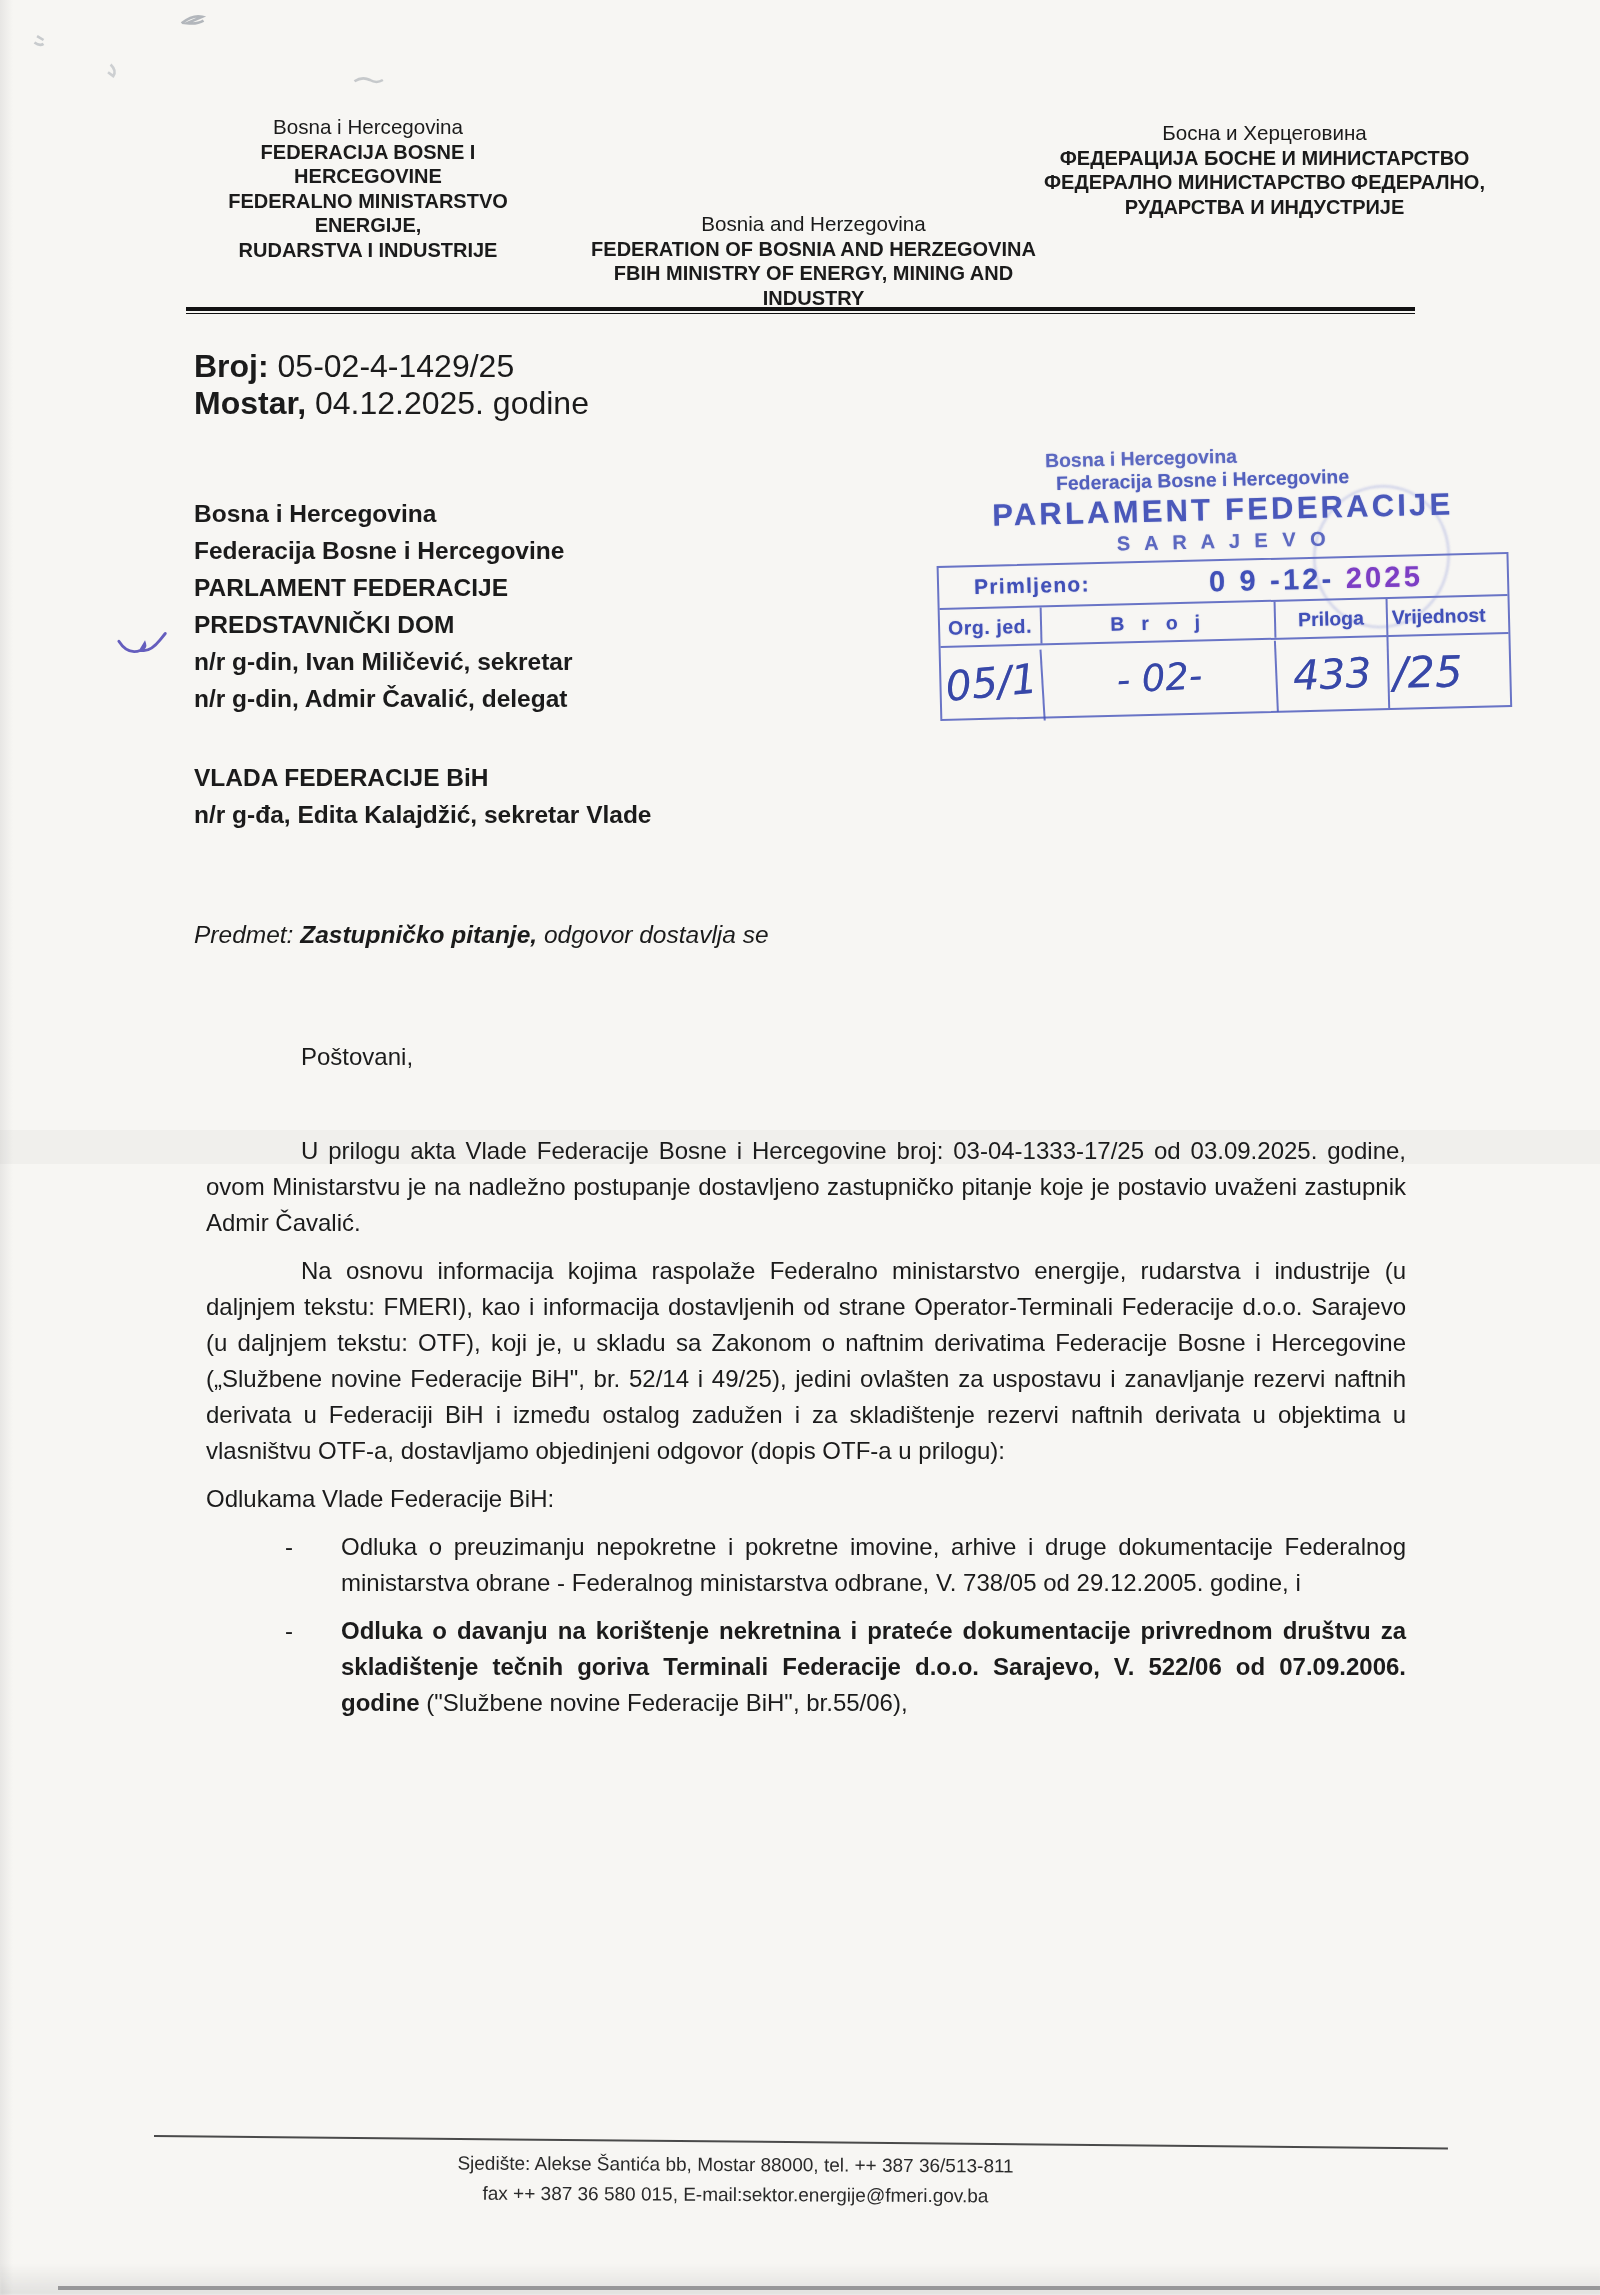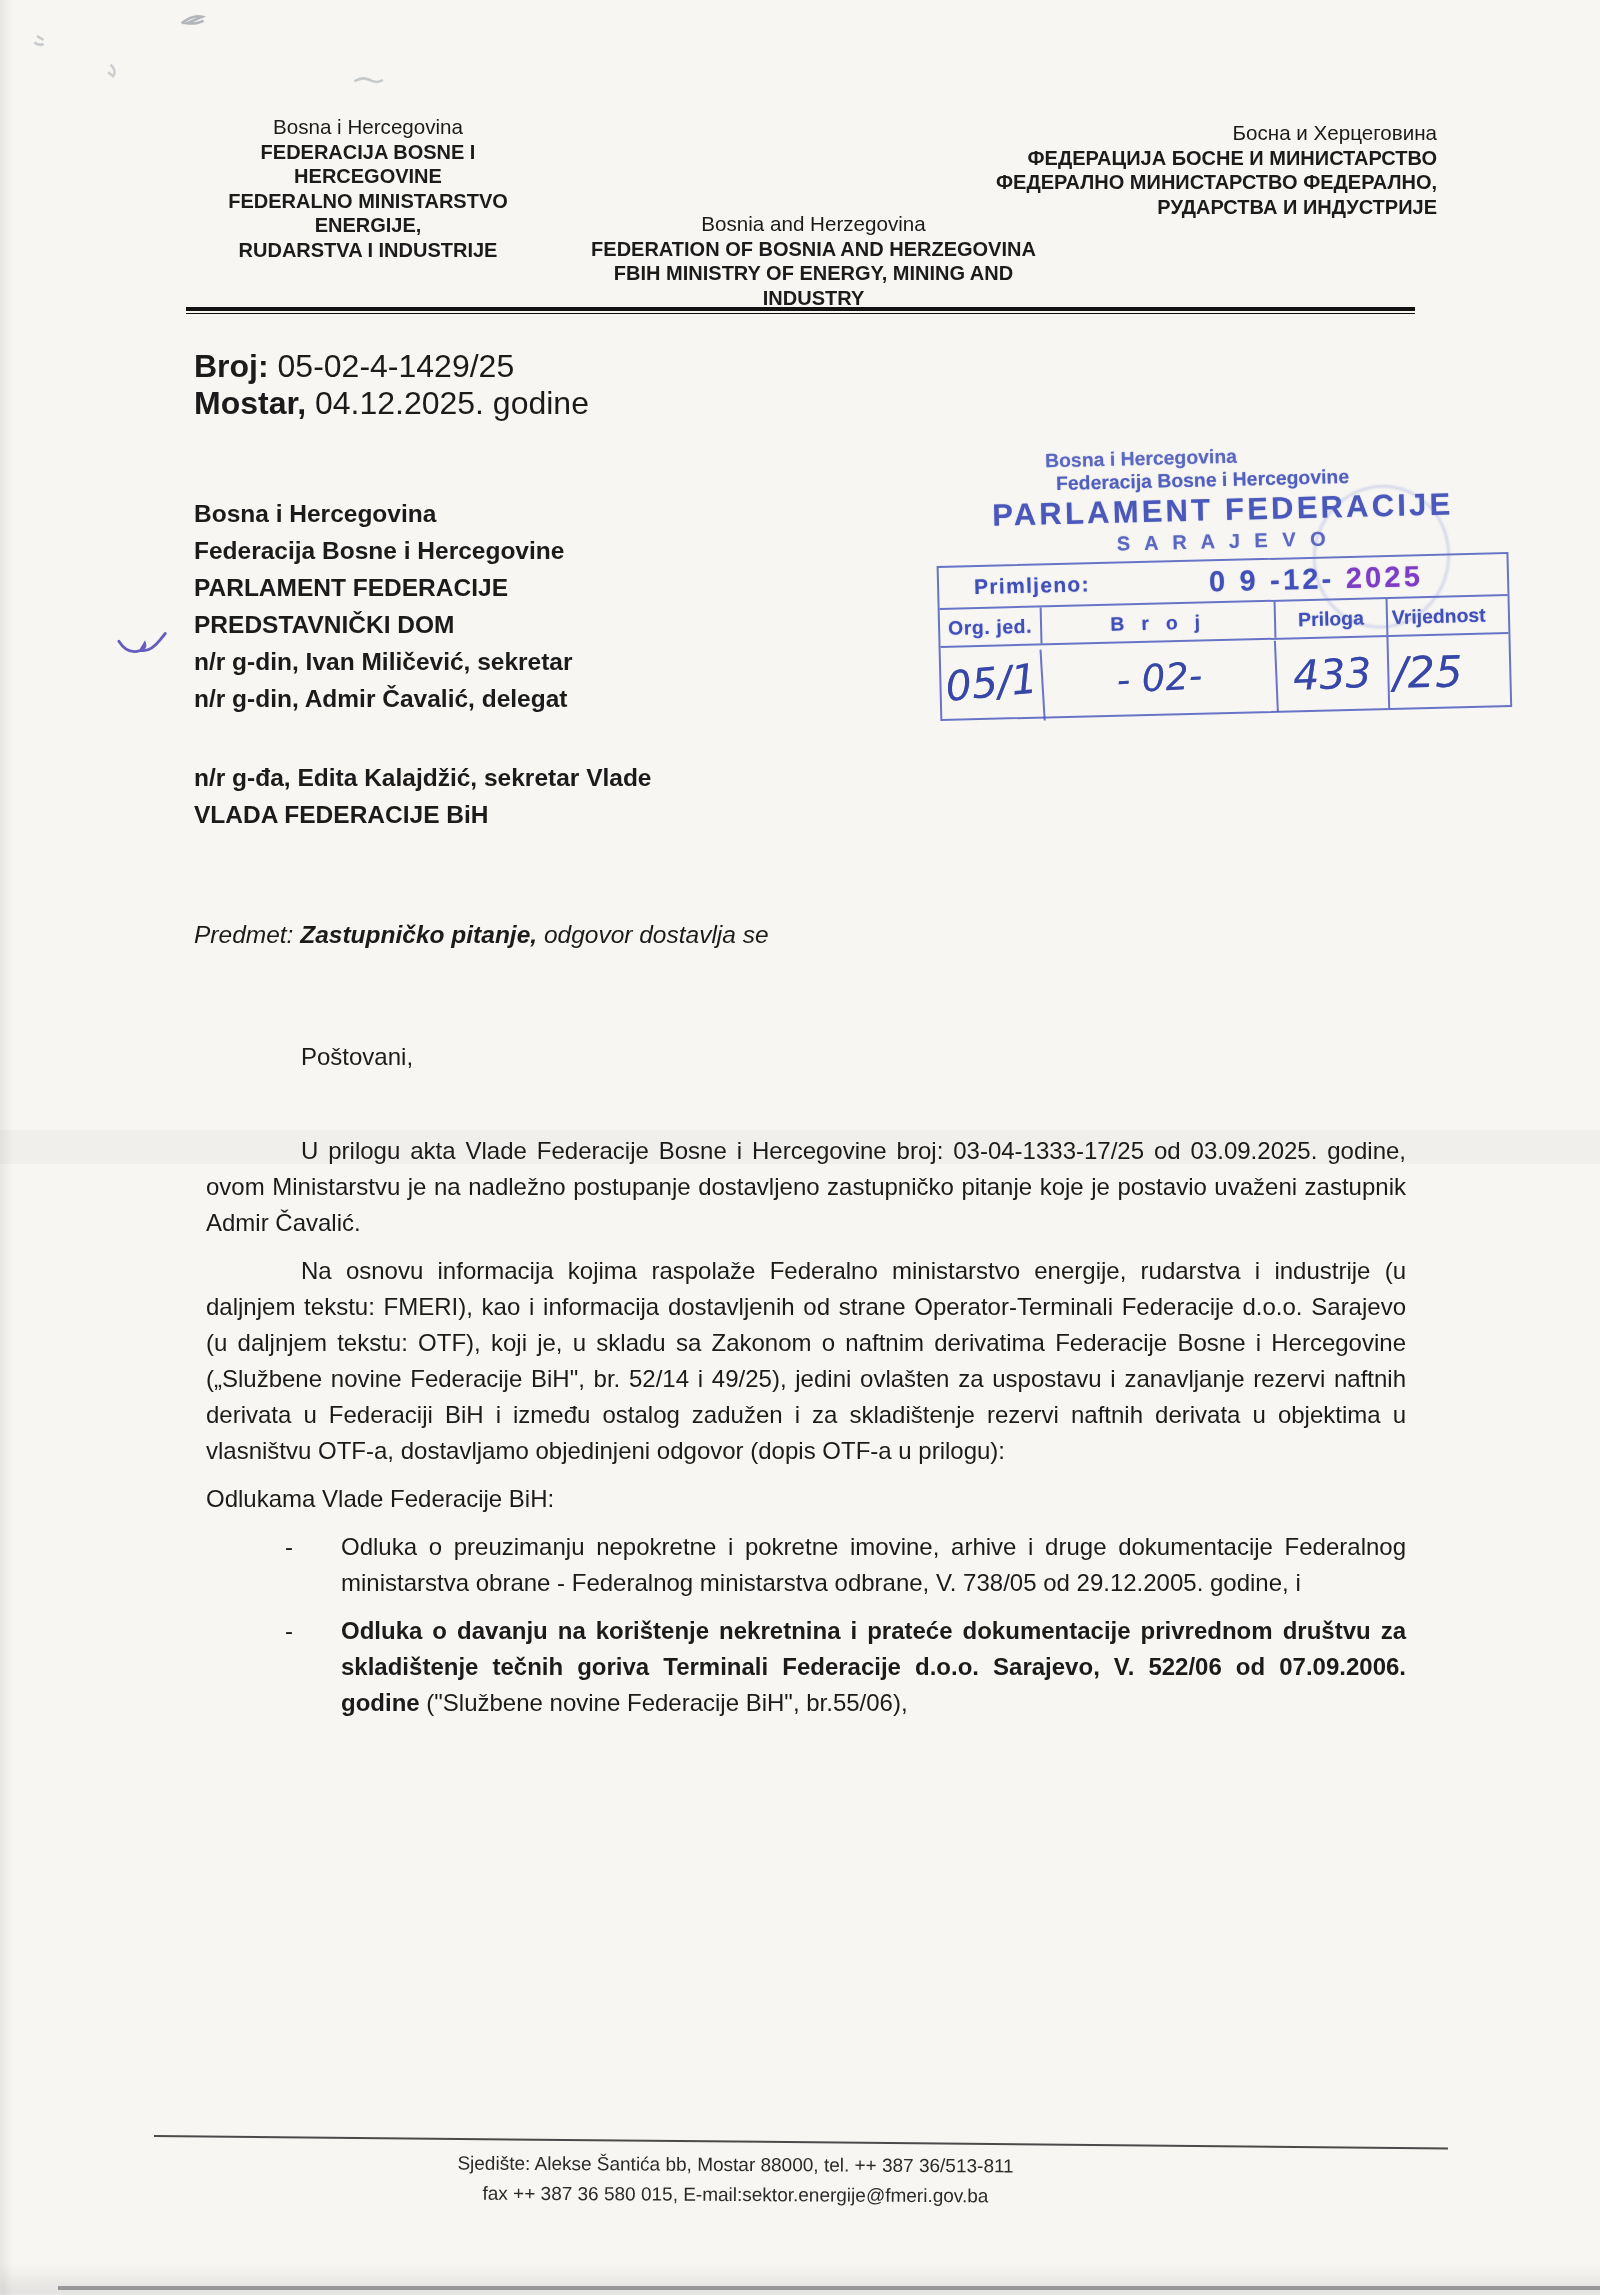--- a/index.html
+++ b/index.html
@@ -16,21 +16,21 @@
   .band-streak{left:0;top:1130px;width:1601px;height:34px;background:rgba(120,120,125,.05);}
   .bottom-smudge{left:0;top:2263px;width:1601px;height:32px;
     background:linear-gradient(0deg,rgba(80,80,85,.12),rgba(80,80,85,0));filter:blur(1.3px);}
   .bottom-line{left:58px;top:2286px;width:1543px;height:3.9px;background:rgba(55,55,62,.45);filter:blur(0.6px);}
   .pencil{left:19.4px;top:5.2px;}
   
   .hdr{text-align:center;line-height:24.5px;font-size:20.6px;}
   .hdr .b{font-weight:bold;font-size:20px;}
   .hdr-left{left:184px;top:115px;width:368px;}
   .hdr-center{left:565px;top:212px;width:497px;}
-  .hdr-right{left:972px;top:121px;width:465px;text-align:right;}
+  .hdr-right{left:1032px;top:121px;width:465px;}
   .rule-wrap{left:186px;top:307px;width:1229px;}
   .rule-thick{height:3.9px;background:#121212;}
   .rule-thin{height:1.3px;background:#121212;margin-top:1.9px;}
   
   .ref{left:194px;top:348px;font-size:32px;line-height:37px;}
   .ref .lbl{font-weight:bold;}
   
   .recip{left:194px;top:495px;font-size:24.5px;font-weight:bold;line-height:37px;}
   .recip2{left:194px;top:759px;font-size:24.5px;font-weight:bold;line-height:37px;}
   .margin-check{left:115px;top:623px;}
@@ -162,22 +162,22 @@
 
 <div class="abs recip">
   <div>Bosna i Hercegovina</div>
   <div>Federacija Bosne i Hercegovine</div>
   <div>PARLAMENT FEDERACIJE</div>
   <div>PREDSTAVNIČKI DOM</div>
   <div>n/r g-din, Ivan Miličević, sekretar</div>
   <div>n/r  g-din,  Admir Čavalić, delegat</div>
 </div>
 <div class="abs recip2">
+  <div>VLADA FEDERACIJE BiH</div>
   <div>n/r g-đa, Edita Kalajdžić, sekretar Vlade</div>
-  <div>VLADA FEDERACIJE BiH</div>
 </div>
 
 <div class="abs subject">
   <span>Predmet: </span><span class="b">Zastupničko pitanje,</span><span> odgovor dostavlja se</span>
 </div>
 
 <div class="abs letter">
   <p class="indent">Poštovani,</p>
   <p class="indent gap-top">U prilogu akta Vlade Federacije Bosne i Hercegovine broj: 03-04-1333-17/25 od 03.09.2025. godine, ovom Ministarstvu je na nadležno postupanje dostavljeno zastupničko pitanje koje je postavio uvaženi zastupnik Admir Čavalić.</p>
   <p class="indent">Na osnovu informacija kojima raspolaže Federalno ministarstvo energije, rudarstva i industrije (u daljnjem tekstu: FMERI), kao i informacija dostavljenih od strane Operator-Terminali Federacije d.o.o. Sarajevo (u daljnjem tekstu: OTF), koji je, u skladu sa Zakonom o naftnim derivatima Federacije Bosne i Hercegovine („Službene novine Federacije BiH", br. 52/14 i 49/25), jedini ovlašten za uspostavu i zanavljanje rezervi naftnih derivata u Federaciji BiH i između ostalog zadužen i za skladištenje rezervi naftnih derivata u objektima u vlasništvu OTF-a, dostavljamo objedinjeni odgovor (dopis OTF-a u prilogu):</p>

